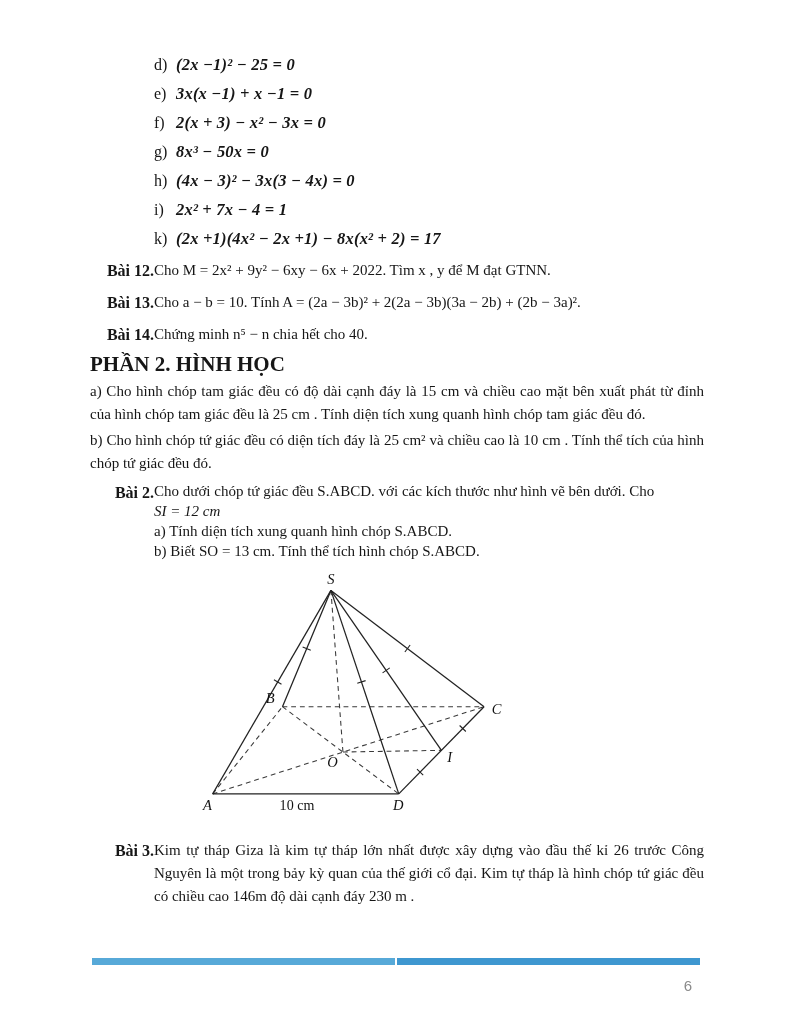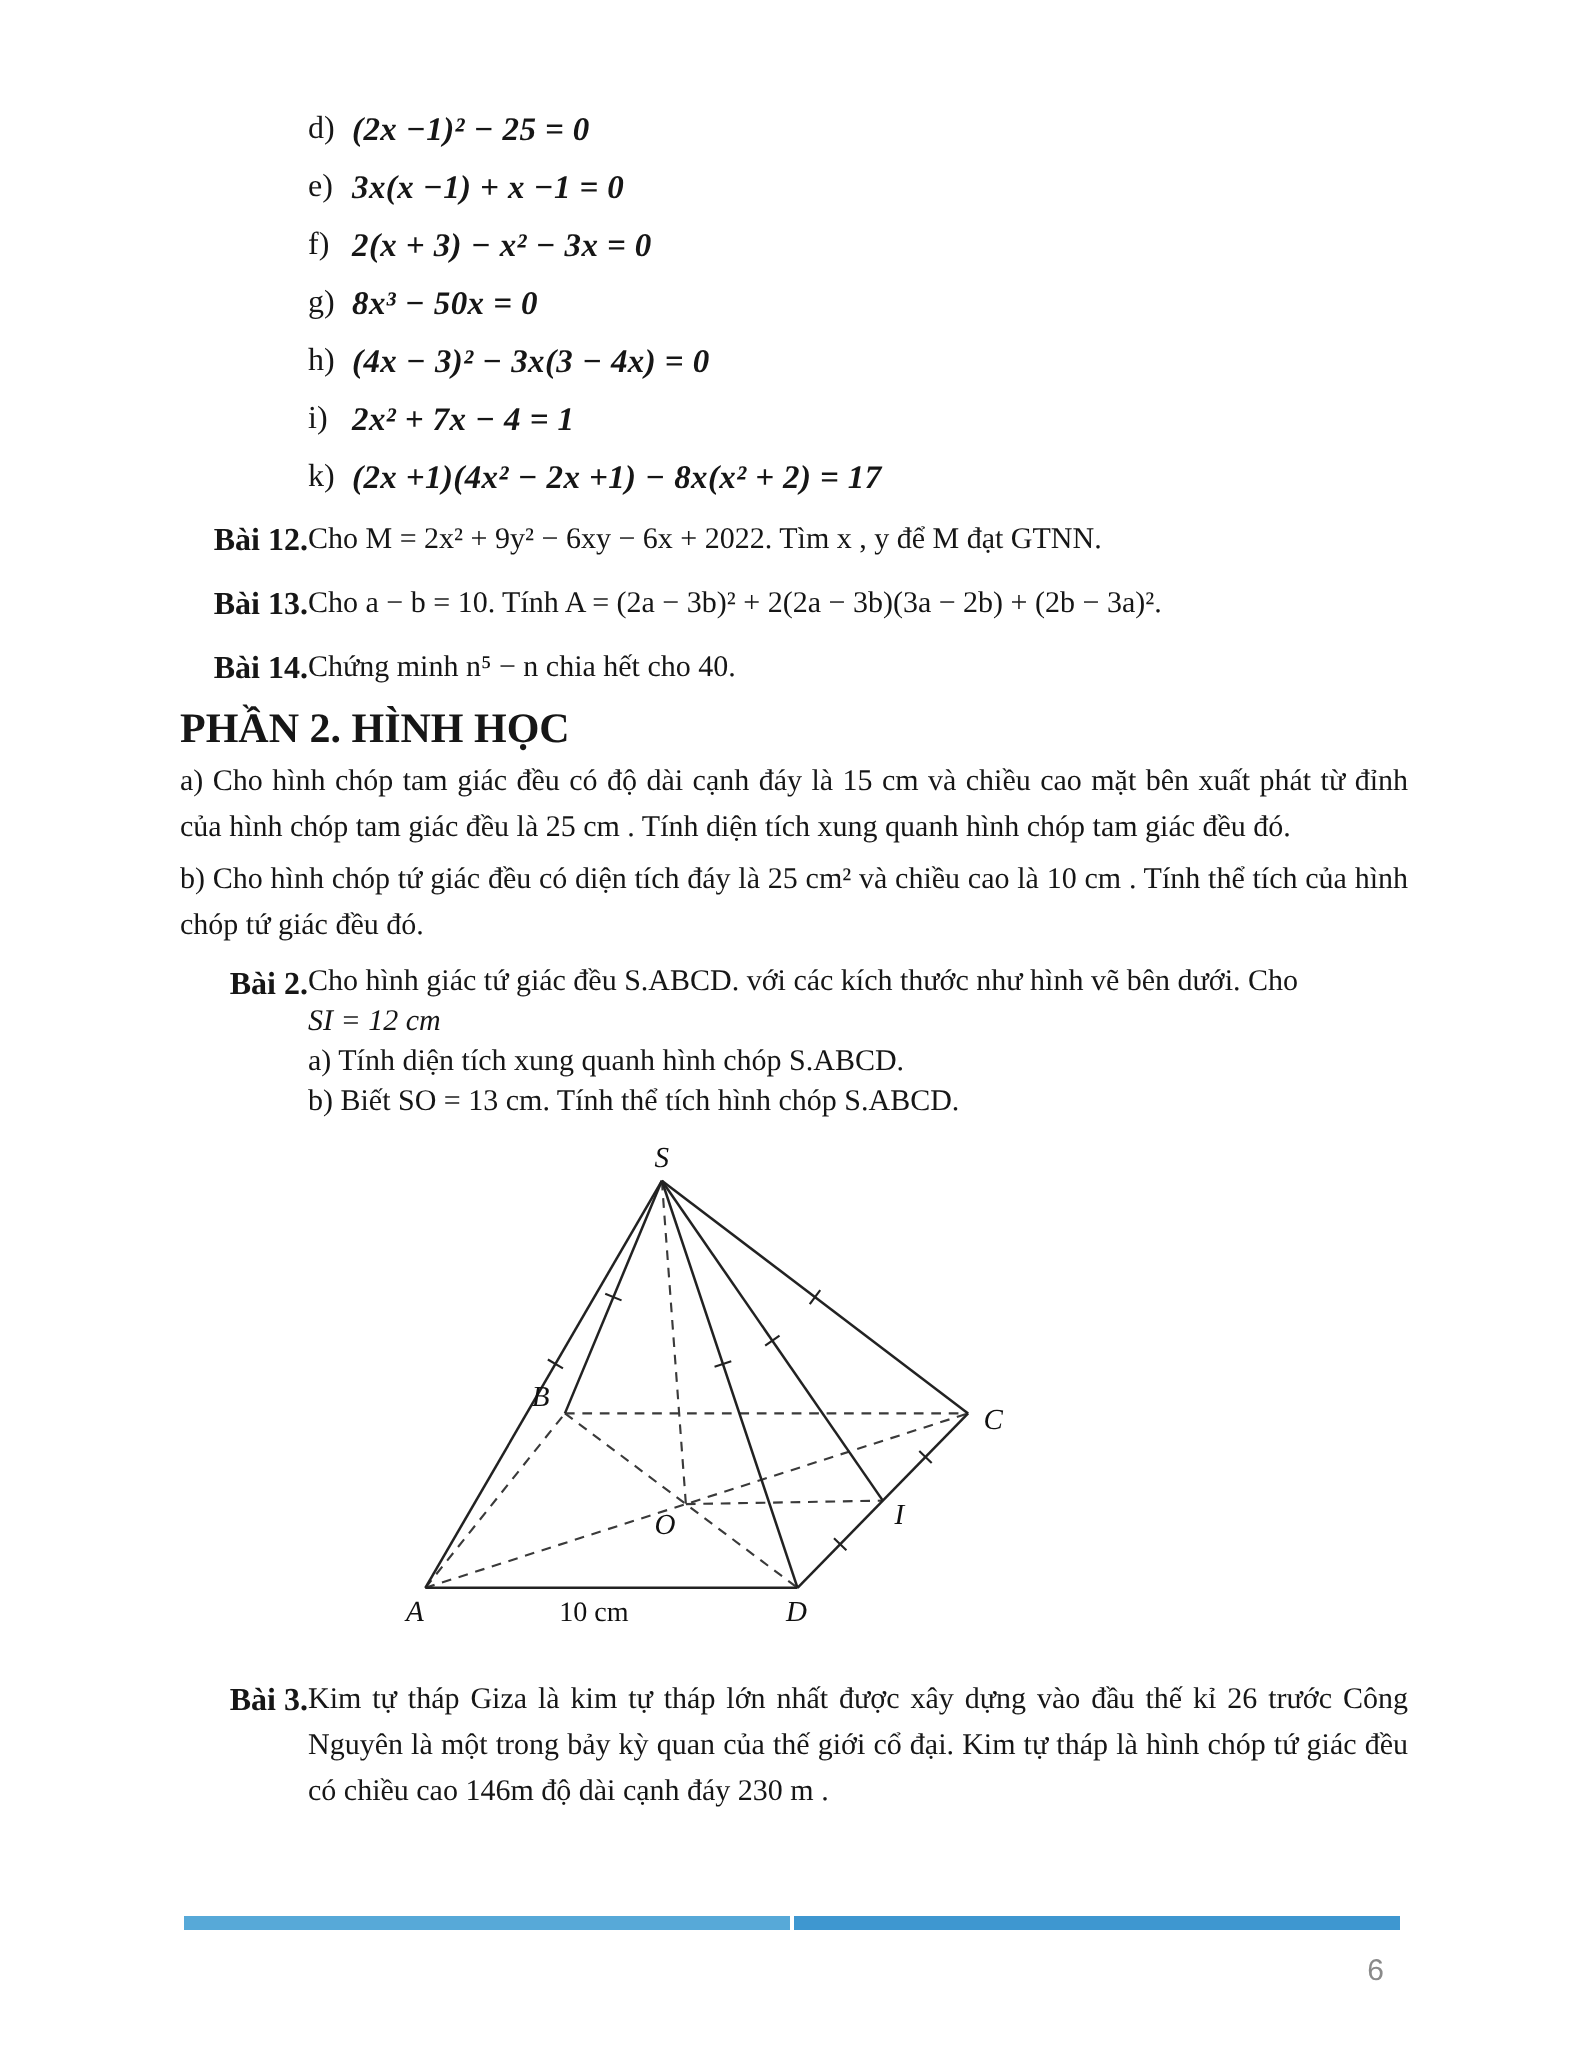--- a/index.html
+++ b/index.html
@@ -99,21 +99,21 @@
     <div class="problem">
       <div class="prob-body">
         <p>a) Cho hình chóp tam giác đều có độ dài cạnh đáy là 15 cm và chiều cao mặt bên xuất phát từ đỉnh của hình chóp tam giác đều là 25 cm . Tính diện tích xung quanh hình chóp tam giác đều đó.</p>
         <p>b) Cho hình chóp tứ giác đều có diện tích đáy là 25 cm² và chiều cao là 10 cm . Tính thể tích của hình chóp tứ giác đều đó.</p>
       </div>
     </div>
 
     <div class="problem">
       <span class="prob-label">Bài 2.</span>
       <div class="prob-body tight">
-        <p>Cho hình giác tứ giác đều S.ABCD. với các kích thước như hình vẽ bên dưới. Cho</p>
+        <p>Cho dưới chóp tứ giác đều S.ABCD. với các kích thước như hình vẽ bên dưới. Cho</p>
         <p class="math-line">SI = 12 cm</p>
         <p>a) Tính diện tích xung quanh hình chóp S.ABCD.</p>
         <p>b) Biết SO = 13 cm. Tính thể tích hình chóp S.ABCD.</p>
       </div>
     </div>
 
     <div class="figure-wrap">
       <svg class="pyramid" viewBox="0 0 340 260" width="340" height="252">
         <g class="dash">
           <line x1="18" y1="230" x2="90" y2="140"></line>

